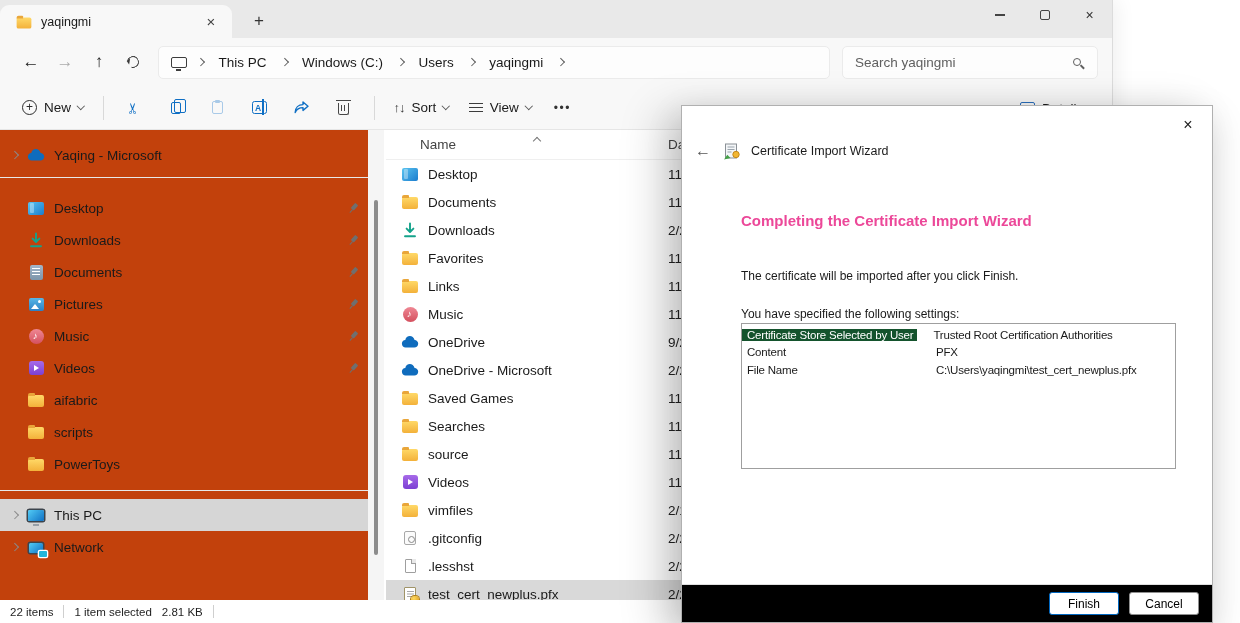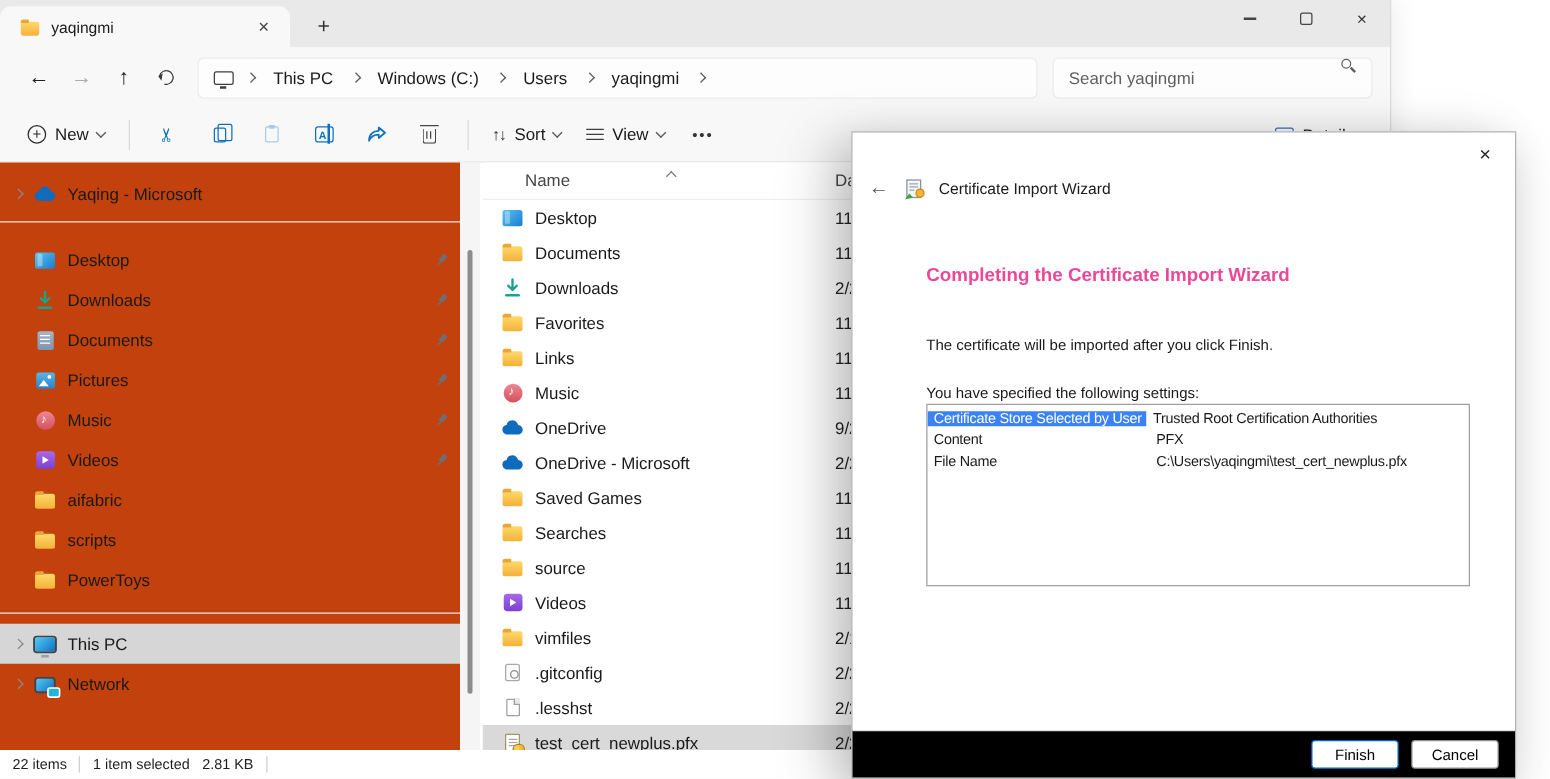--- a/index.html
+++ b/index.html
@@ -33,21 +33,21 @@
   .ic-refresh::after { content:""; position:absolute; left:-3px; top:-2px; border:3.2px solid transparent;
     border-right-color:#3a3a3a; transform:rotate(40deg); }
   .addressbar { flex:1; height:33px; margin:0 12px 0 8px; background:#fdfdfd; border:1px solid #ebebeb;
     border-radius:5px; display:flex; align-items:center; padding:0 12px; gap:11px; font-size:13.5px; }
   .crumb { padding:2px 4px; white-space:nowrap; }
   .chev { width:5.5px; height:5.5px; border-top:1.3px solid #5a5a5a; border-right:1.3px solid #5a5a5a;
     transform:rotate(45deg); flex:none; }
   .ic-monitor-outline { position:relative; width:16px; height:11px; border:1.5px solid #3c3c3c; border-radius:2px; flex:none; }
   .ic-monitor-outline::after { content:""; position:absolute; left:4px; bottom:-4px; width:5px; height:2px; background:#3c3c3c; }
   .searchbox { width:256px; height:33px; background:#fdfdfd; border:1px solid #ebebeb; border-radius:5px;
-    display:flex; padding:0 12px; gap:8px; flex:none; }
+    display:flex; align-items:center; padding:0 12px; gap:8px; flex:none; }
   .searchbox input { flex:1; border:none; outline:none; background:transparent; font-size:13.5px;
     font-family:inherit; color:#1a1a1a; }
   .searchbox input::placeholder { color:#5f5f5f; opacity:1; }
   .ic-search { position:relative; width:8px; height:8px; border:1.5px solid #5f5f5f; border-radius:50%; flex:none; margin-right:4px; }
   .ic-search::after { content:""; position:absolute; width:5px; height:1.5px; background:#5f5f5f;
     transform:rotate(45deg); right:-4.5px; bottom:-2.5px; }
 
   .toolbar { position:absolute; left:0; top:86px; right:0; height:44px; background:#f8f8f8;
     border-bottom:1px solid #e6e6e6; display:flex; align-items:center; padding-left:12px; font-size:13.5px; }
   .tbtn { display:flex; align-items:center; gap:7px; height:32px; padding:0 10px; border-radius:4px; flex:none; }
@@ -154,22 +154,22 @@
     align-items:center; justify-content:center; font-size:16px; color:#222; }
   .dlg-header { position:absolute; left:13px; top:36px; display:flex; align-items:center; gap:10px; font-size:12.5px; }
   .dlg-back { font-size:16px; color:#555; margin-right:2px; }
   .dlg-heading { position:absolute; left:59px; top:106px; font-size:15px; font-weight:bold; color:#ec4899; }
   .dlg-line1 { position:absolute; left:59px; top:163px; }
   .dlg-settings-label { position:absolute; left:59px; top:201px; }
   .dlg-table { position:absolute; left:59px; top:217px; width:435px; height:146px; border:1px solid #9f9f9f;
     background:#fff; padding-top:2px; overflow:hidden; }
   .trow { display:flex; height:17.5px; align-items:center; font-size:11.5px; letter-spacing:-0.2px; }
   .tkey { width:180px; padding:0 4px 0 5px; white-space:nowrap; flex:none; }
-  .tkey.hl { background:#3b82f6; color:#fff; width:auto; }
-  .tval { padding-left:5px; white-space:nowrap; }
+  .tkey.hl { background:#14532d; color:#fff; width:auto; }
+  .tval { padding-left:16px; white-space:nowrap; }
   .dlg-footer { position:absolute; left:0; right:0; bottom:0; height:38px; background:#000000;
     border-top:1px solid #dfdfdf; display:flex; align-items:center; justify-content:flex-end;
     padding-right:13px; gap:10px; }
   .dbtn { min-width:70px; height:23px; background:#fff; border:1px solid #8f8f8f; border-radius:3px;
     font-size:12px; display:flex; align-items:center; justify-content:center; font-family:inherit; }
   .dbtn.primary { border:1.6px solid #0067c0; }
 </style>
 </head>
 <body>
 

